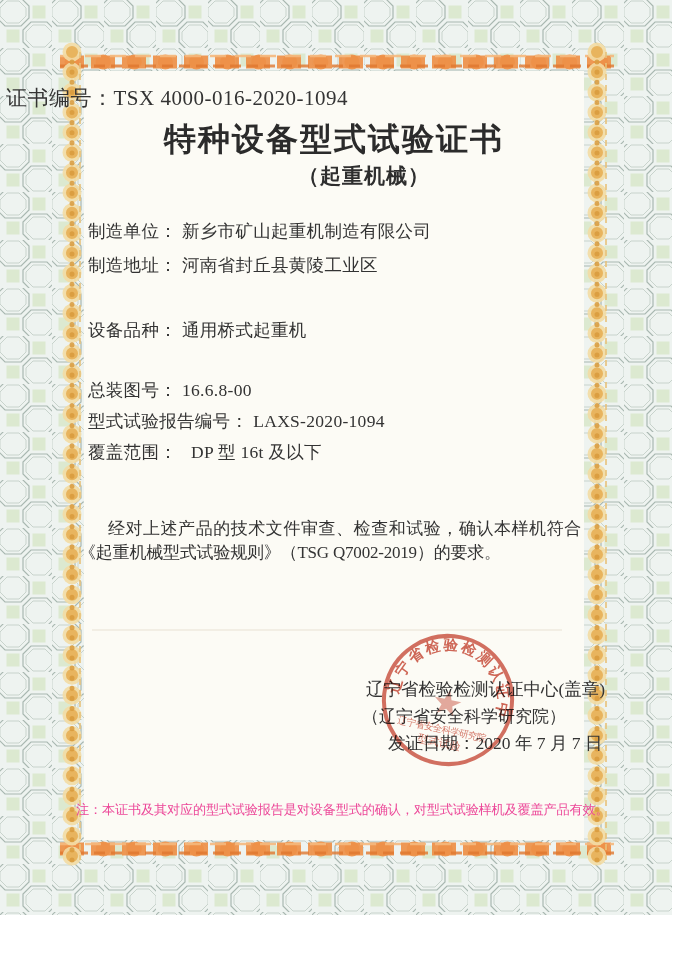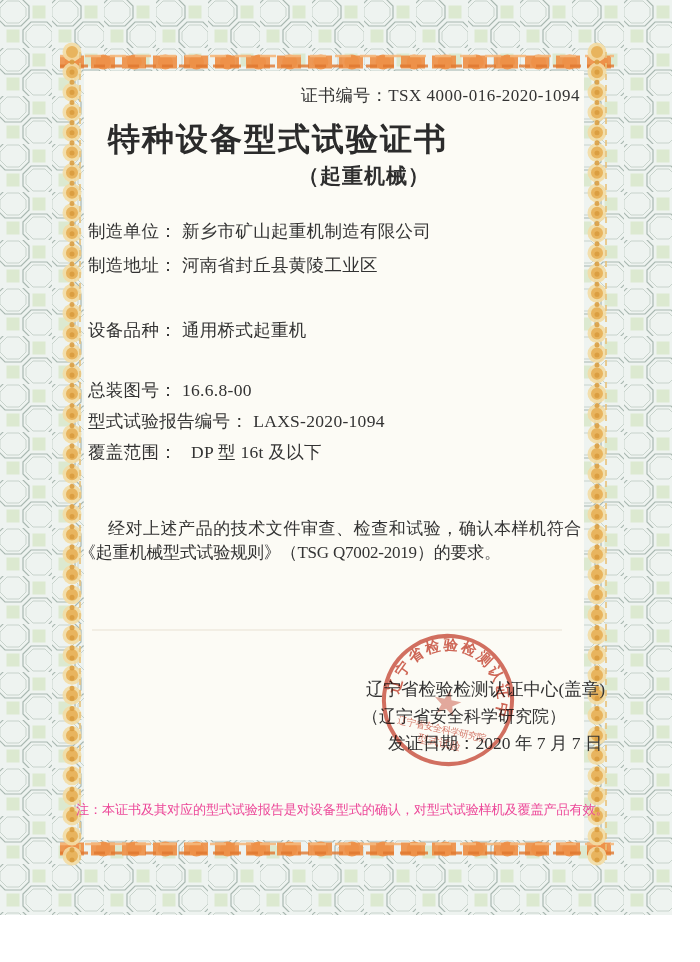--- a/index.html
+++ b/index.html
@@ -4,26 +4,26 @@
 <style>
   html,body{margin:0;padding:0;}
   body{
     width:700px;height:962px;background:#ffffff;overflow:hidden;
     font-family:"Liberation Serif","DejaVu Serif",serif;
   }
   .page{position:relative;width:700px;height:962px;background:#ffffff;}
   .bg-svg{position:absolute;left:0;top:0;}
   .abs{position:absolute;}
   .cert-no{
-    left:0;top:84px;width:580px;text-align:right;
-    font-size:17px;color:#333;letter-spacing:.5px;white-space:nowrap;
+    left:0;top:84px;width:580px;text-align:left;
+    font-size:21px;color:#333;letter-spacing:.5px;white-space:nowrap;padding-left:6px;
   }
   .title{
-    left:84px;top:118px;width:500px;text-align:left;
-    font-size:32px;font-weight:700;color:#2b2b2b;letter-spacing:2px;padding-left:24px;
+    left:84px;top:118px;width:500px;text-align:center;
+    font-size:32px;font-weight:700;color:#2b2b2b;letter-spacing:2px;
   }
   .subtitle{
     left:84px;top:162px;width:560px;text-align:center;
     font-size:21px;font-weight:700;color:#2e2e2e;letter-spacing:1px;
   }
   .f-row{
     left:88px;font-size:17.5px;color:#333;white-space:nowrap;letter-spacing:.3px;
   }
   .f-row .val{margin-left:5px;}
   .statement{

